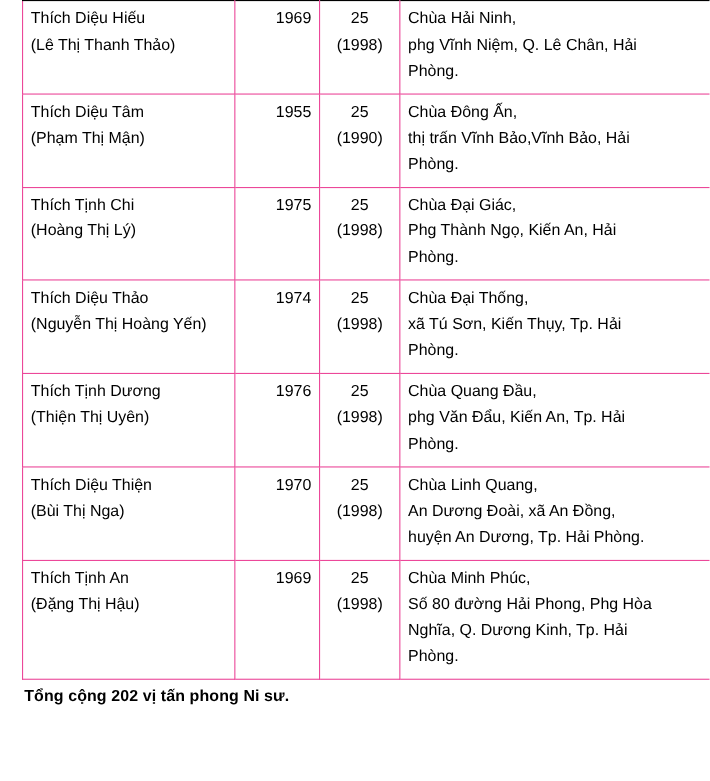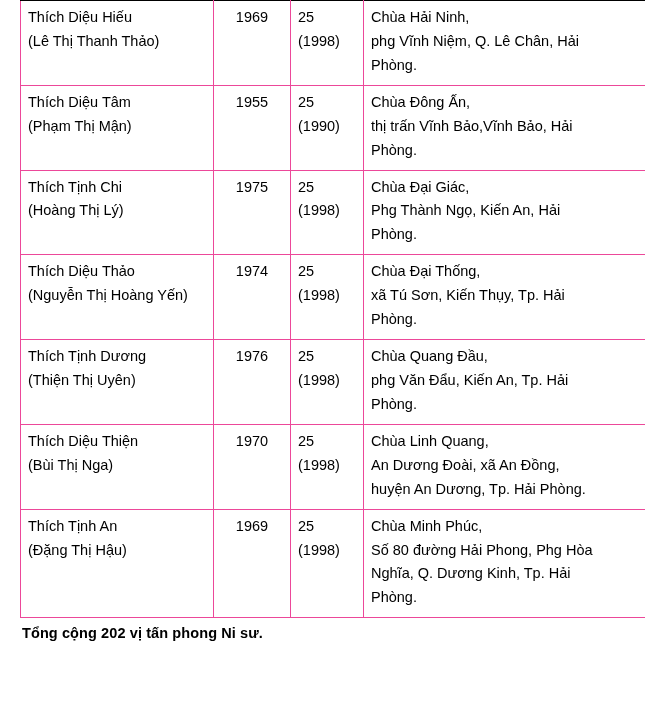--- a/index.html
+++ b/index.html
@@ -28,22 +28,22 @@
     margin-top: 0;
   }
   table.roster td {
     border: 1px solid #ec4899;
     vertical-align: top;
     font-size: 14.5px;
     line-height: 1.65;
     padding: 5px 7px 7px 7px;
   }
   td.c-name   { width: 178px; text-align: left; }
-  td.c-year   { width: 62px;  text-align: center; }
-  td.c-age    { width: 58px;  text-align: left; }
+  td.c-year   { width: 62px;  text-align: right; }
+  td.c-age    { width: 58px;  text-align: center; }
   td.c-addr   { width: 329px; text-align: left; }
 
   .line { display: block; white-space: nowrap; }
   .addr .line { white-space: normal; }
   .name-sub { display: block; }
 
   .age-main { display: block; }
   .age-sub  { display: block; }
 
   .footer-total {

